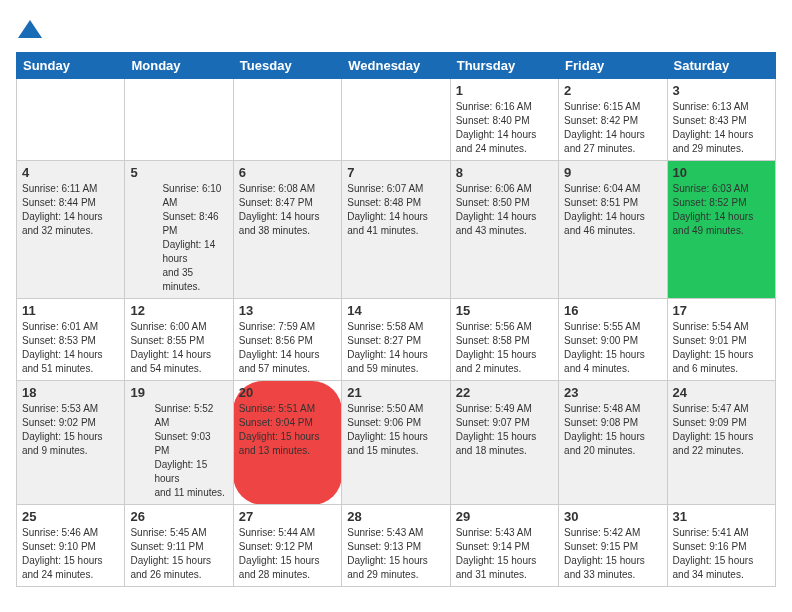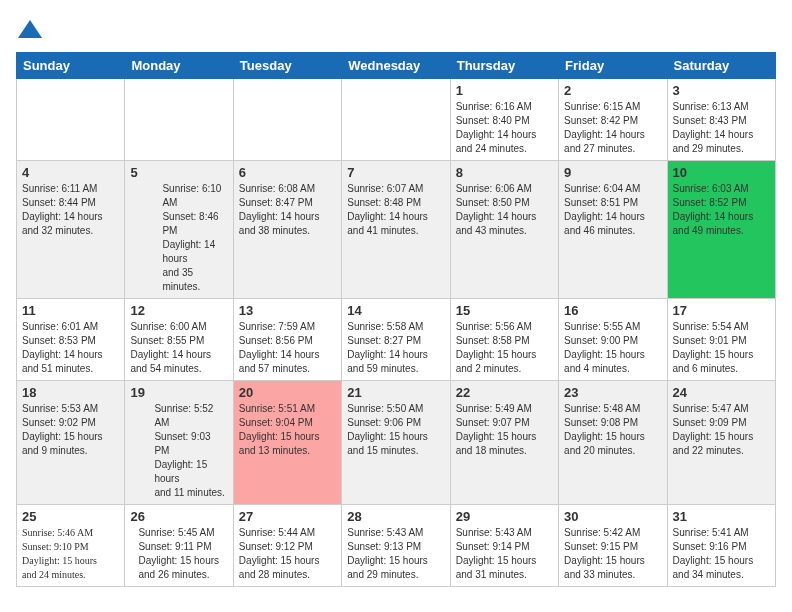--- a/index.html
+++ b/index.html
@@ -261,21 +261,21 @@
 Daylight: 15 hours
 and 9 minutes.</div>
         </td>
         <td style="background: rgb(240, 240, 240);">
           <div class="day-number">19</div>
           <div class="day-info" style="white-space: pre-line; margin-left: 24px;">Sunrise: 5:52 AM
 Sunset: 9:03 PM
 Daylight: 15 hours
 and 11 minutes.</div>
         </td>
-        <td style="background: #fca5a5;">
+        <td style="background: #ef4444; border-radius: 30px;">
           <div class="day-number">20</div>
           <div class="day-info" style="white-space: pre-line;">Sunrise: 5:51 AM
 Sunset: 9:04 PM
 Daylight: 15 hours
 and 13 minutes.</div>
         </td>
         <td style="background: rgb(240, 240, 240);">
           <div class="day-number">21</div>
           <div class="day-info" style="white-space: pre-line;">Sunrise: 5:50 AM
 Sunset: 9:06 PM
@@ -300,28 +300,28 @@
           <div class="day-number">24</div>
           <div class="day-info" style="white-space: pre-line;">Sunrise: 5:47 AM
 Sunset: 9:09 PM
 Daylight: 15 hours
 and 22 minutes.</div>
         </td>
       </tr>
       <tr>
         <td>
           <div class="day-number">25</div>
-          <div class="day-info" style="white-space: pre-line; font-family: Liberation Serif, serif;">Sunrise: 5:46 AM
+          <div class="day-info" style="white-space: pre-line;">Sunrise: 5:46 AM
 Sunset: 9:10 PM
 Daylight: 15 hours
 and 24 minutes.</div>
         </td>
         <td>
           <div class="day-number">26</div>
-          <div class="day-info" style="white-space: pre-line; margin-left: 8px;">Sunrise: 5:45 AM
+          <div class="day-info" style="white-space: pre-line;">Sunrise: 5:45 AM
 Sunset: 9:11 PM
 Daylight: 15 hours
 and 26 minutes.</div>
         </td>
         <td>
           <div class="day-number">27</div>
           <div class="day-info" style="white-space: pre-line;">Sunrise: 5:44 AM
 Sunset: 9:12 PM
 Daylight: 15 hours
 and 28 minutes.</div>

